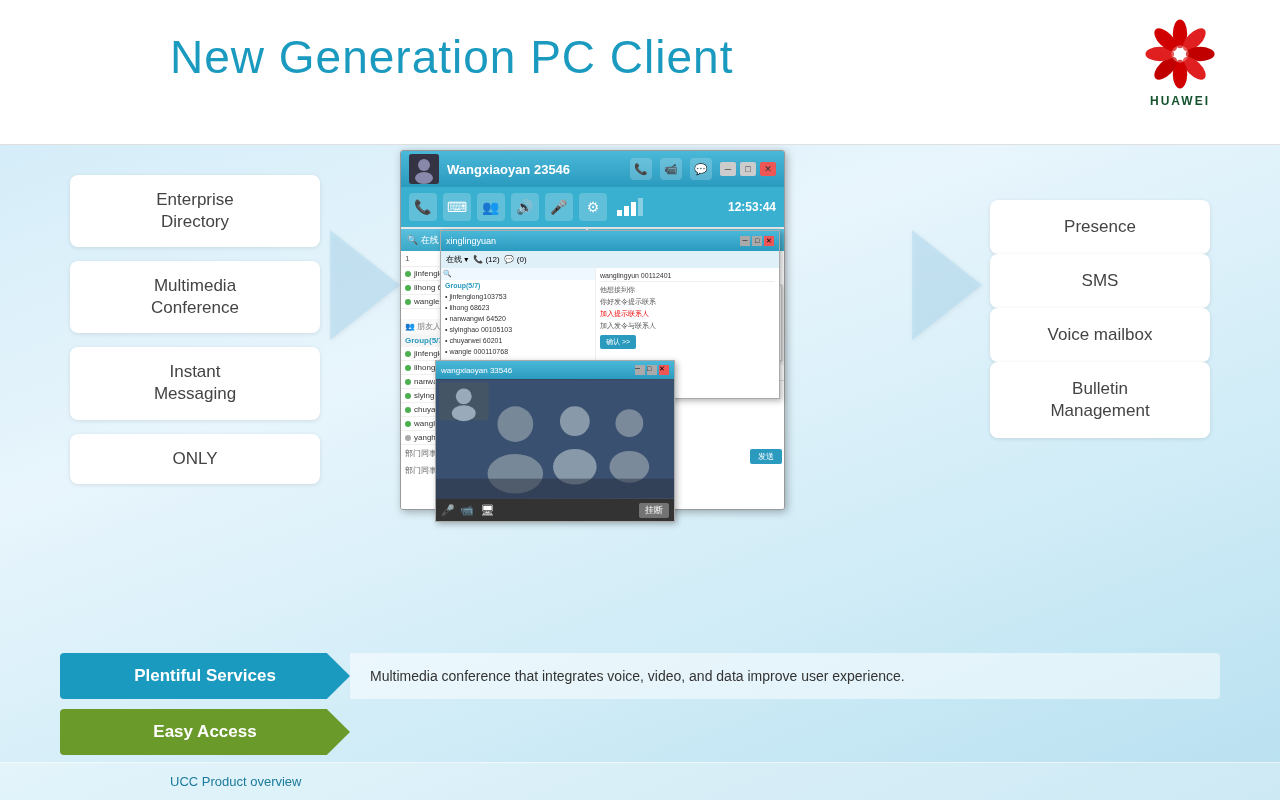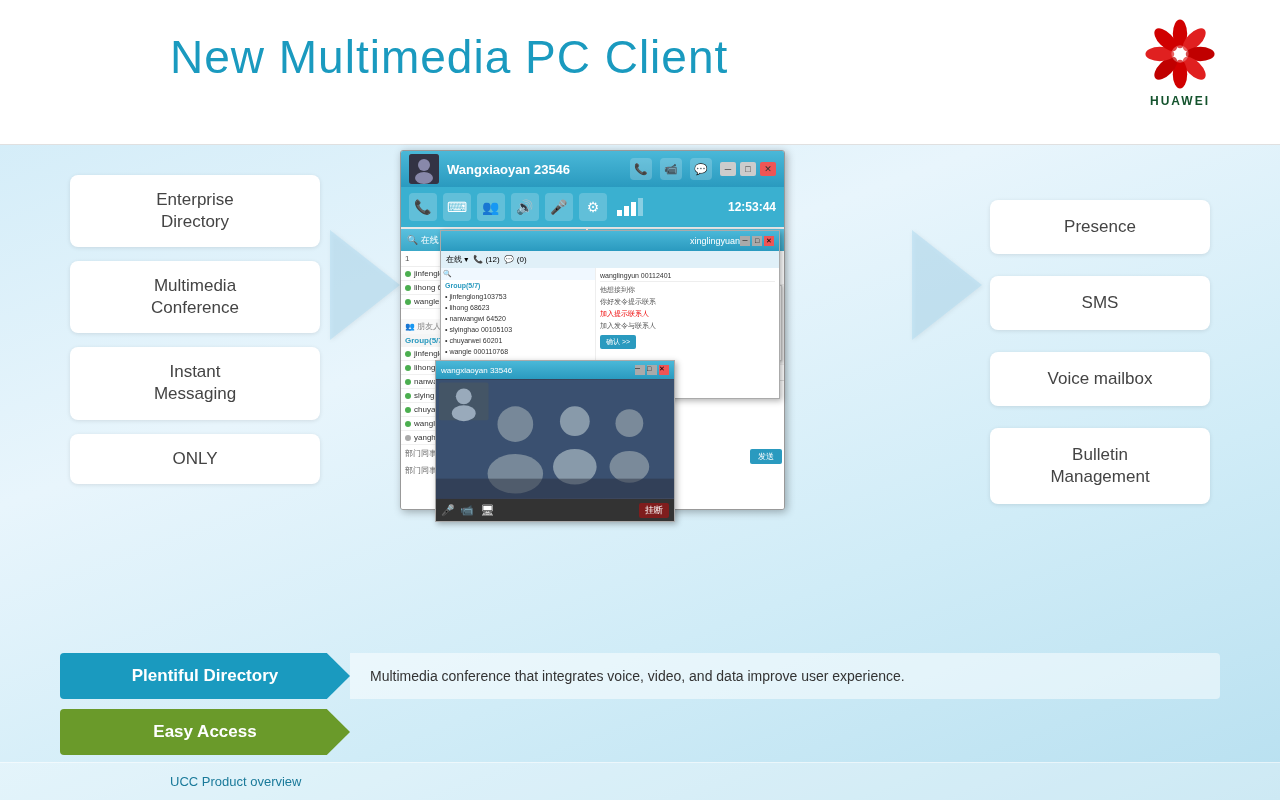--- a/index.html
+++ b/index.html
@@ -79,21 +79,20 @@
       line-height: 1.3;
     }
 
     
     .right-boxes {
       position: absolute;
       top: 200px;
       right: 70px;
       display: flex;
       flex-direction: column;
-      gap: 22px;
     }
 
     .right-boxes .feature-box {
       width: 220px;
       padding: 16px 20px;
     }
 
     
     .screenshot-container {
       position: absolute;
@@ -252,21 +251,20 @@
       height: 20px;
       display: flex;
       align-items: center;
       padding: 0 5px;
     }
 
     .sub-title-text {
       color: white;
       font-size: 9px;
       flex: 1;
-      text-align: right;
     }
 
     
     .video-window {
       position: absolute;
       top: 210px;
       left: 35px;
       width: 240px;
       background: #222;
       border: 1px solid #aaa;
@@ -380,21 +378,21 @@
       border-bottom: 55px solid transparent;
       border-left: 70px solid rgba(180,220,240,0.6);
       filter: drop-shadow(1px 1px 2px rgba(0,0,0,0.1));
     }
   </style>
 </head>
 <body>
 
 <div class="top-bar"></div>
 
-<h1 class="page-title">New Multimedia PC Client</h1>
+<h1 class="page-title">New Generation PC Client</h1>
 
 <div class="huawei-logo">
   <svg class="huawei-flower" viewBox="0 0 100 100">
 
     <ellipse cx="50" cy="22" rx="10" ry="20" fill="#d00000" transform="rotate(0 50 50)"></ellipse>
 
     <ellipse cx="50" cy="22" rx="10" ry="20" fill="#e02020" transform="rotate(45 50 50)"></ellipse>
 
     <ellipse cx="50" cy="22" rx="10" ry="20" fill="#c00000" transform="rotate(90 50 50)"></ellipse>
 
@@ -647,29 +645,29 @@
 
         <rect x="3" y="3" width="50" height="38" fill="#445566" rx="2"></rect>
         <circle cx="28" cy="17" r="8" fill="#99aabb"></circle>
         <ellipse cx="28" cy="34" rx="12" ry="8" fill="#99aabb"></ellipse>
       </svg>
     </div>
     <div style="background:#333;height:22px;display:flex;align-items:center;padding:0 5px;gap:6px;">
       <span style="font-size:11px;color:white;">🎤</span>
       <span style="font-size:11px;color:white;">📹</span>
       <span style="font-size:11px;color:white;">🖥</span>
-      <div style="margin-left:auto;background:#7f1d1d;color:white;padding:1px 6px;font-size:9px;border-radius:2px;cursor:pointer;">挂断</div>
+      <div style="margin-left:auto;background:#737373;color:white;padding:1px 6px;font-size:9px;border-radius:2px;cursor:pointer;">挂断</div>
     </div>
   </div>
 </div>
 
 <div class="bottom-features">
   <div class="feature-row">
     <div class="feature-label blue">
-      <span>Plentiful Directory</span>
+      <span>Plentiful Services</span>
     </div>
     <div class="feature-desc">
       <span>Multimedia conference that integrates voice, video, and data improve user experience.</span>
     </div>
   </div>
   <div class="feature-row">
     <div class="feature-label green">
       <span>Easy Access</span>
     </div>
   </div>

